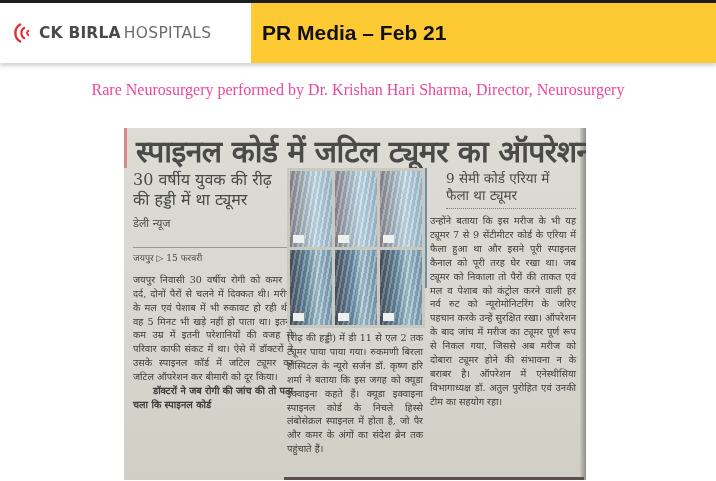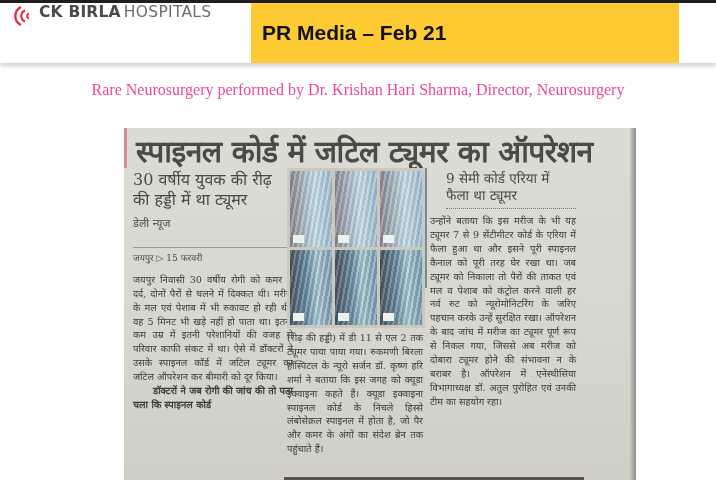--- a/index.html
+++ b/index.html
@@ -9,51 +9,51 @@
     .topbar { position: absolute; left: 0; top: 0; width: 716px; height: 3px; background: #1e1e1e; }
 
     .header {
       position: absolute; left: 0; top: 3px; width: 716px; height: 60px;
       background: #ffffff;
       box-shadow: 0 3px 4px rgba(0,0,0,0.18);
       z-index: 2;
     }
     .logo {
       position: absolute; left: 12px; top: 0; height: 60px;
-      display: flex; align-items: flex-start;
+      display: flex; align-items: center;
     }
     .logo-mark { width: 22px; height: 26px; margin-right: 5px; }
     .logo-ck {
       font-family: "DejaVu Sans", sans-serif; font-weight: bold;
       font-size: 15.5px; color: #4a4a4a; letter-spacing: 0.2px;
     }
     .logo-hosp {
       font-family: "DejaVu Sans", sans-serif; font-weight: normal;
       font-size: 15.5px; color: #6d6d6d; margin-left: 3px; letter-spacing: 0.3px;
     }
     .title-band {
-      position: absolute; left: 251px; top: 0; width: 428px; height: 60px;
+      position: absolute; left: 251px; top: 0; width: 465px; height: 60px;
       background: #fdca33;
       display: flex; align-items: center;
     }
     .title-text {
       padding-left: 11px;
       font-family: "Liberation Sans", sans-serif; font-weight: bold;
       font-size: 21px; color: #111111;
     }
 
     .caption {
       position: absolute; left: 40px; top: 79px; width: 636px;
       text-align: center;
       font-family: Liberation Serif, serif; font-size: 16px;
       line-height: 21px; color: #ec4899;
     }
 
     .clipping {
-      position: absolute; left: 124px; top: 128px; width: 512px; height: 352px;
+      position: absolute; left: 124px; top: 128px; width: 462px; height: 352px;
       background: linear-gradient(180deg, #dcdcd5 0%, #d8d8d0 50%, #cfcfc6 100%);
       overflow: hidden;
       font-family: "DejaVu Serif", serif;
       color: #3c3c3c;
     }
     .clip-left-edge { position: absolute; left: 0; top: 0; width: 3px; height: 40px; background: #d88a8a; }
     .clip-right-edge { position: absolute; right: 0; top: 0; width: 6px; height: 352px;
       background: linear-gradient(90deg, #c9c9c1, #8d8d86); }
     .clip-bottom-edge { position: absolute; left: 160px; bottom: 0; width: 300px; height: 3px; background: #5a5050; }
 

